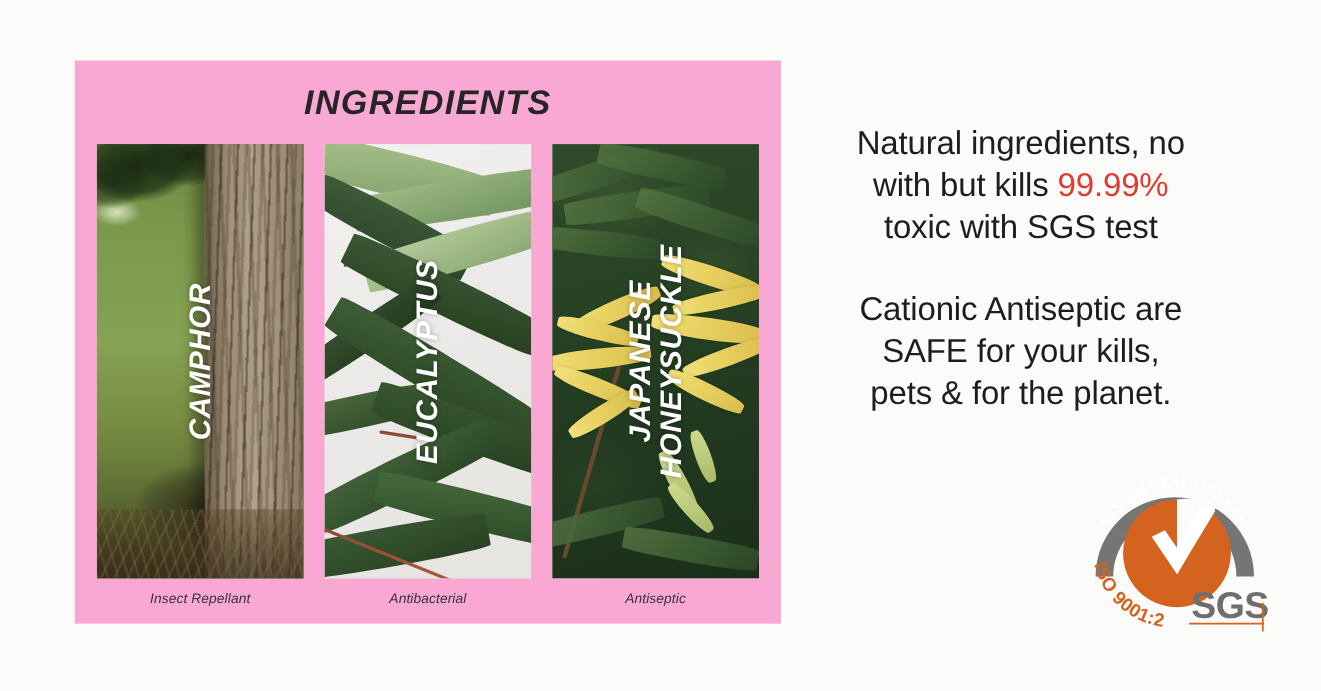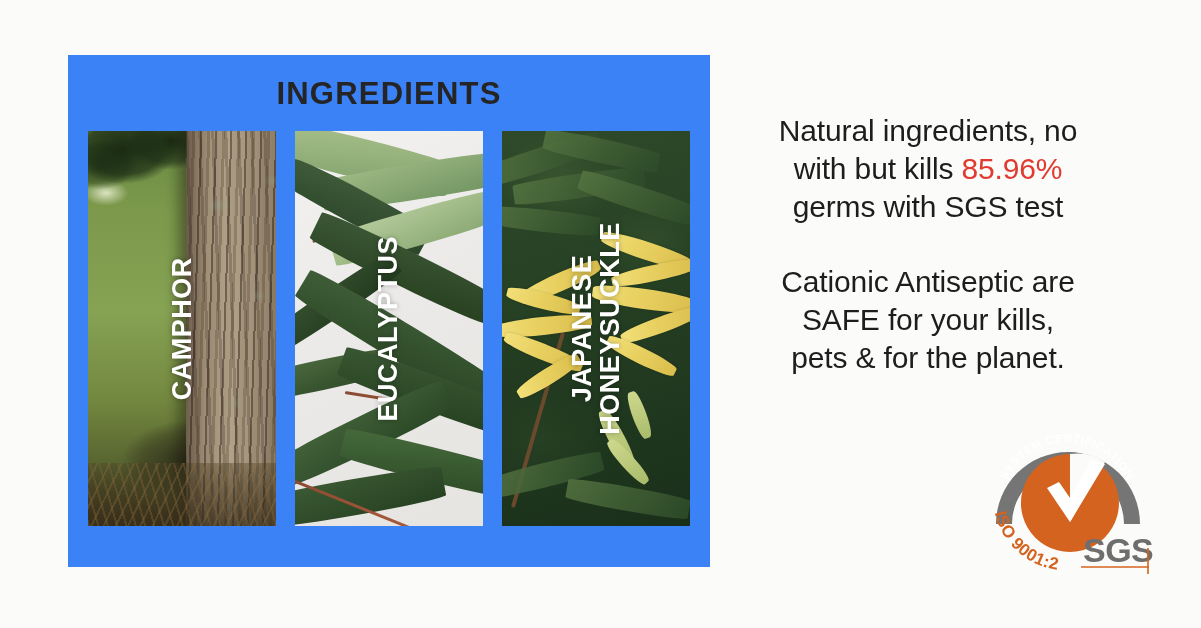--- a/index.html
+++ b/index.html
@@ -16,21 +16,22 @@
     position: relative;
   }
 
   
   #ingredients-panel {
     position: absolute;
     left: 68px;
     top: 55px;
     width: 642px;
     height: 512px;
-    background: #3b82f6;
+    background: #f9a8d4;
+    font-style: italic;
   }
 
   #panel-title {
     position: absolute;
     left: 0;
     top: 21px;
     width: 642px;
     text-align: center;
     font-family: "Liberation Sans", sans-serif;
     font-weight: bold;
@@ -328,29 +329,34 @@
       <div class="card-label">
         <div class="rot">
           <span>JAPANESE</span>
           <span class="l2">HONEYSUCKLE</span>
         </div>
       </div>
     </div>
 
   </div>
 
+  <div class="captions-row">
+    <div class="caption">Insect Repellant</div>
+    <div class="caption">Antibacterial</div>
+    <div class="caption">Antiseptic</div>
+  </div>
 
 </div>
 
 <div id="right-column">
 
   <div id="marketing-copy">
     <span>Natural ingredients, no</span><br>
-    <span>with but kills </span><span class="pct">85.96%</span><br>
-    <span>germs with SGS test</span><br>
+    <span>with but kills </span><span class="pct">99.99%</span><br>
+    <span>toxic with SGS test</span><br>
     <br>
     <span>Cationic Antiseptic are</span><br>
     <span>SAFE for your kills,</span><br>
     <span>pets &amp; for the planet.</span>
   </div>
 
   <div id="sgs-logo">
     <svg width="170" height="165" viewBox="0 0 170 165" xmlns="http://www.w3.org/2000/svg">
       <defs>
         <path id="arcTop" d="M 16 96 A 66 66 0 0 1 148 96" fill="none"></path>

